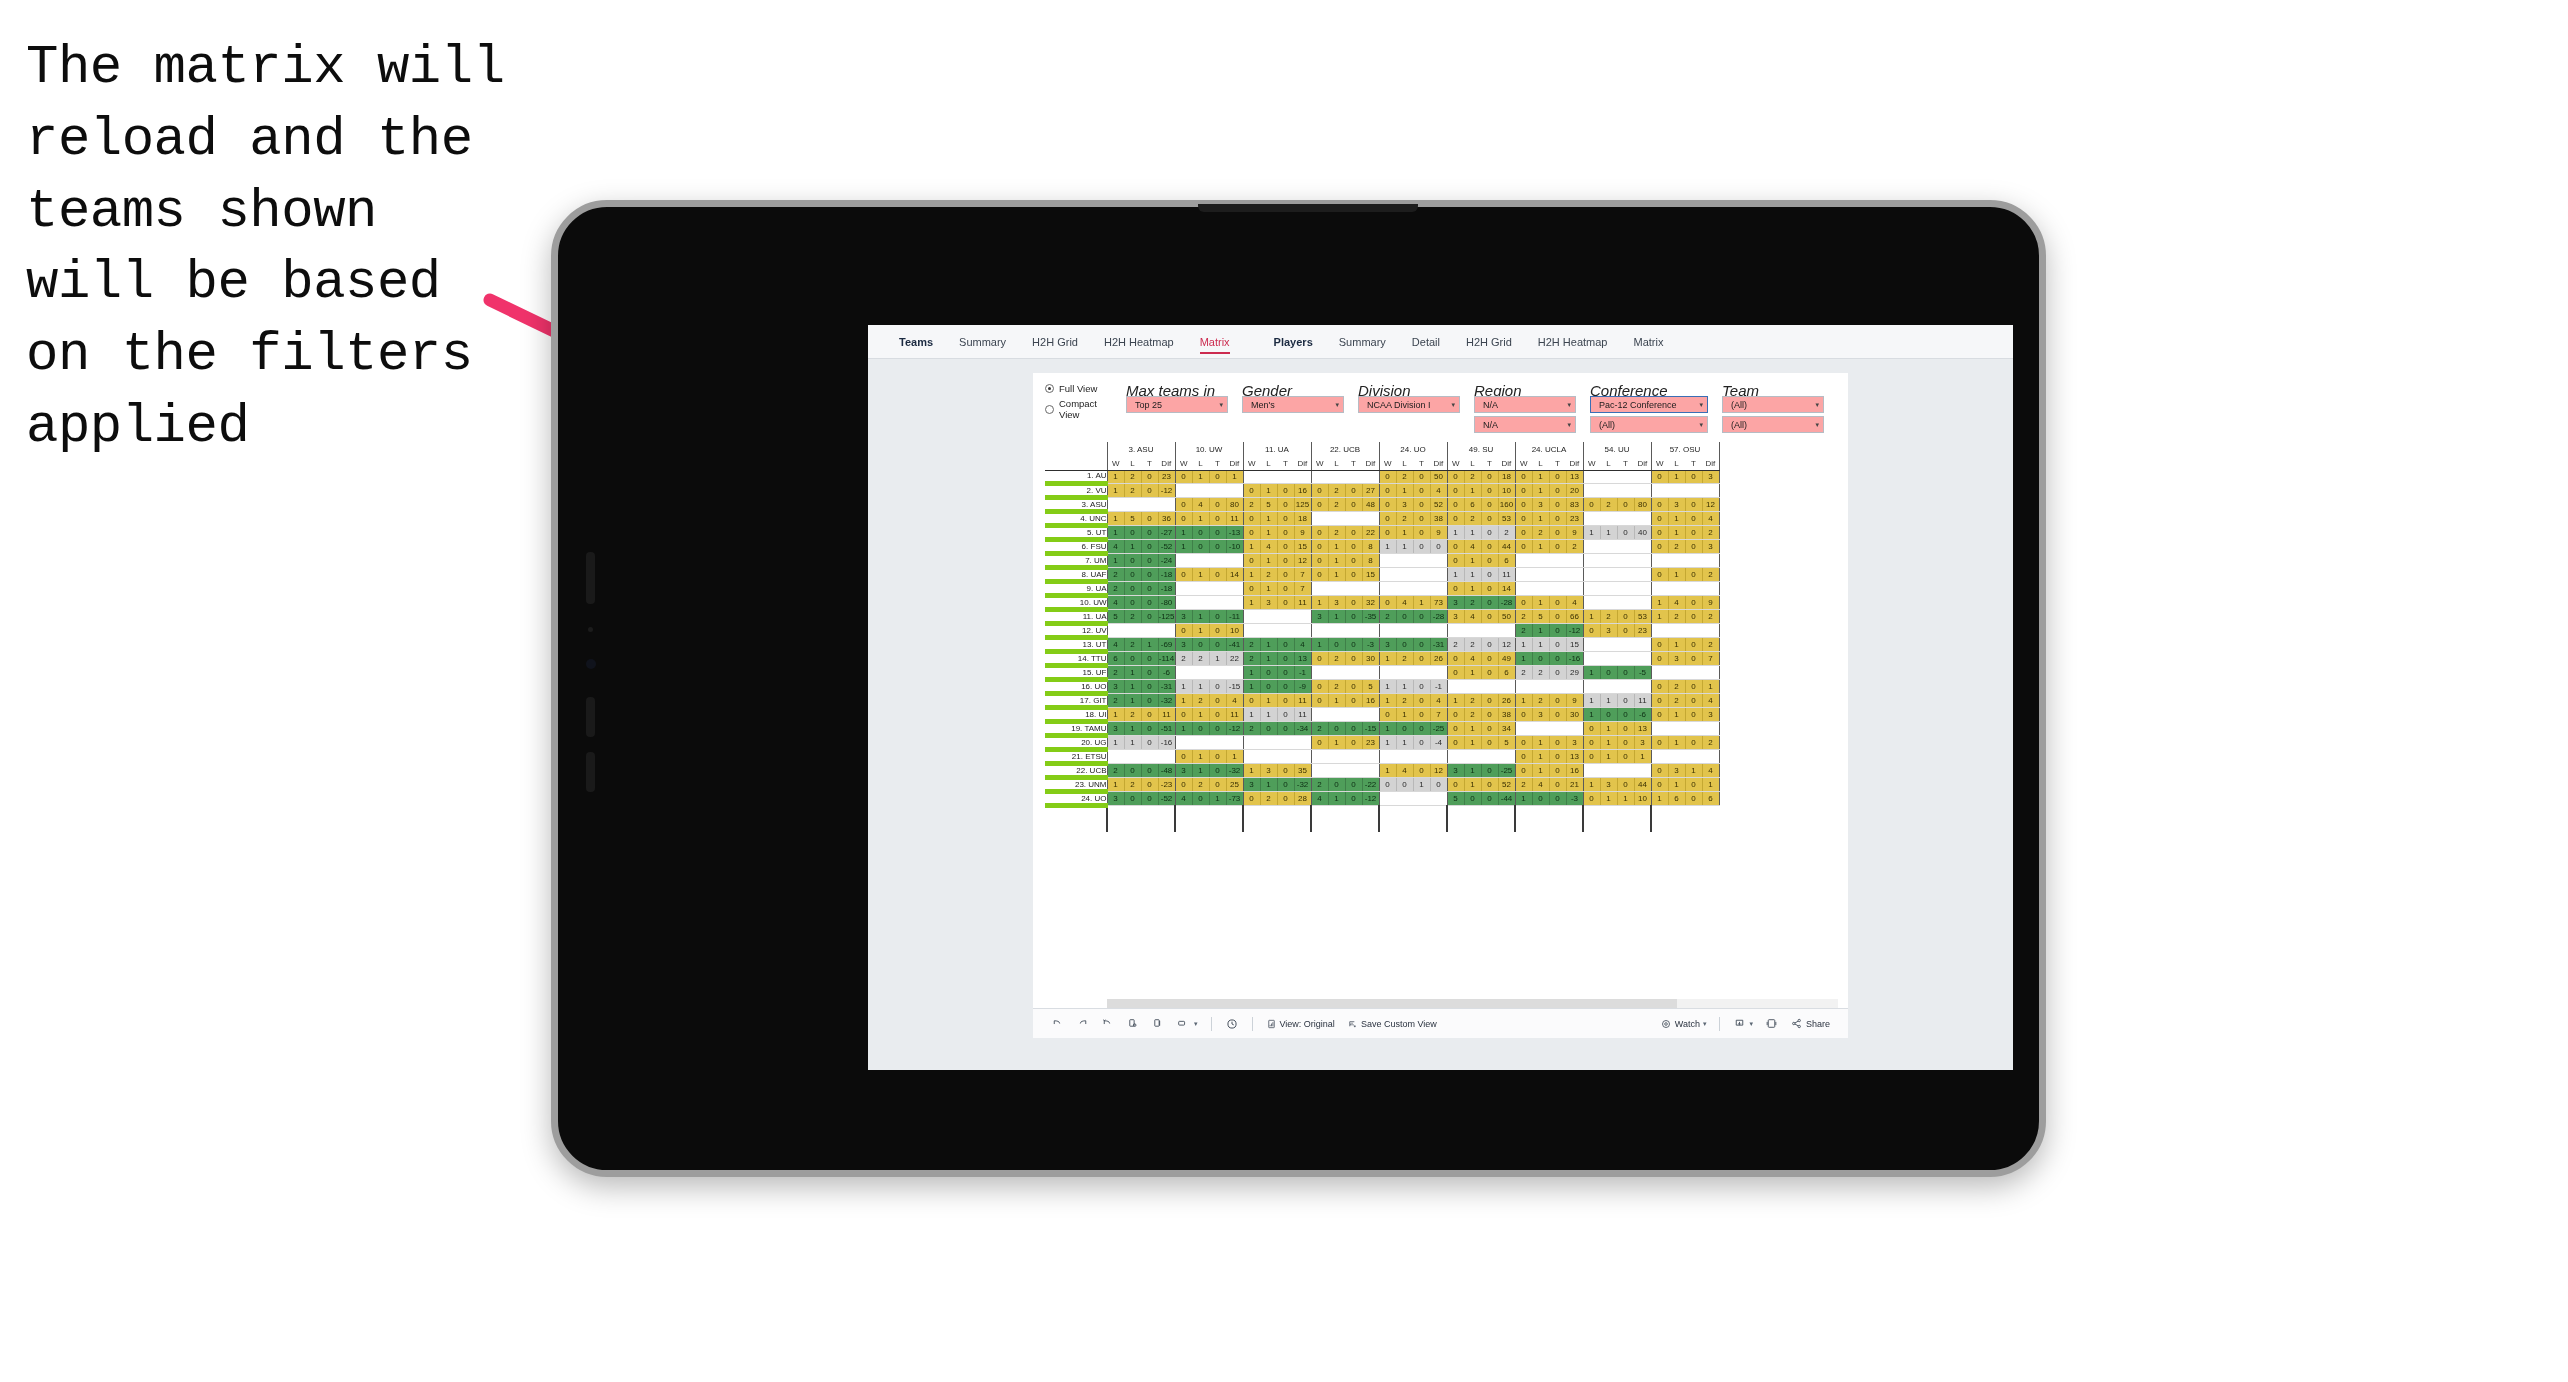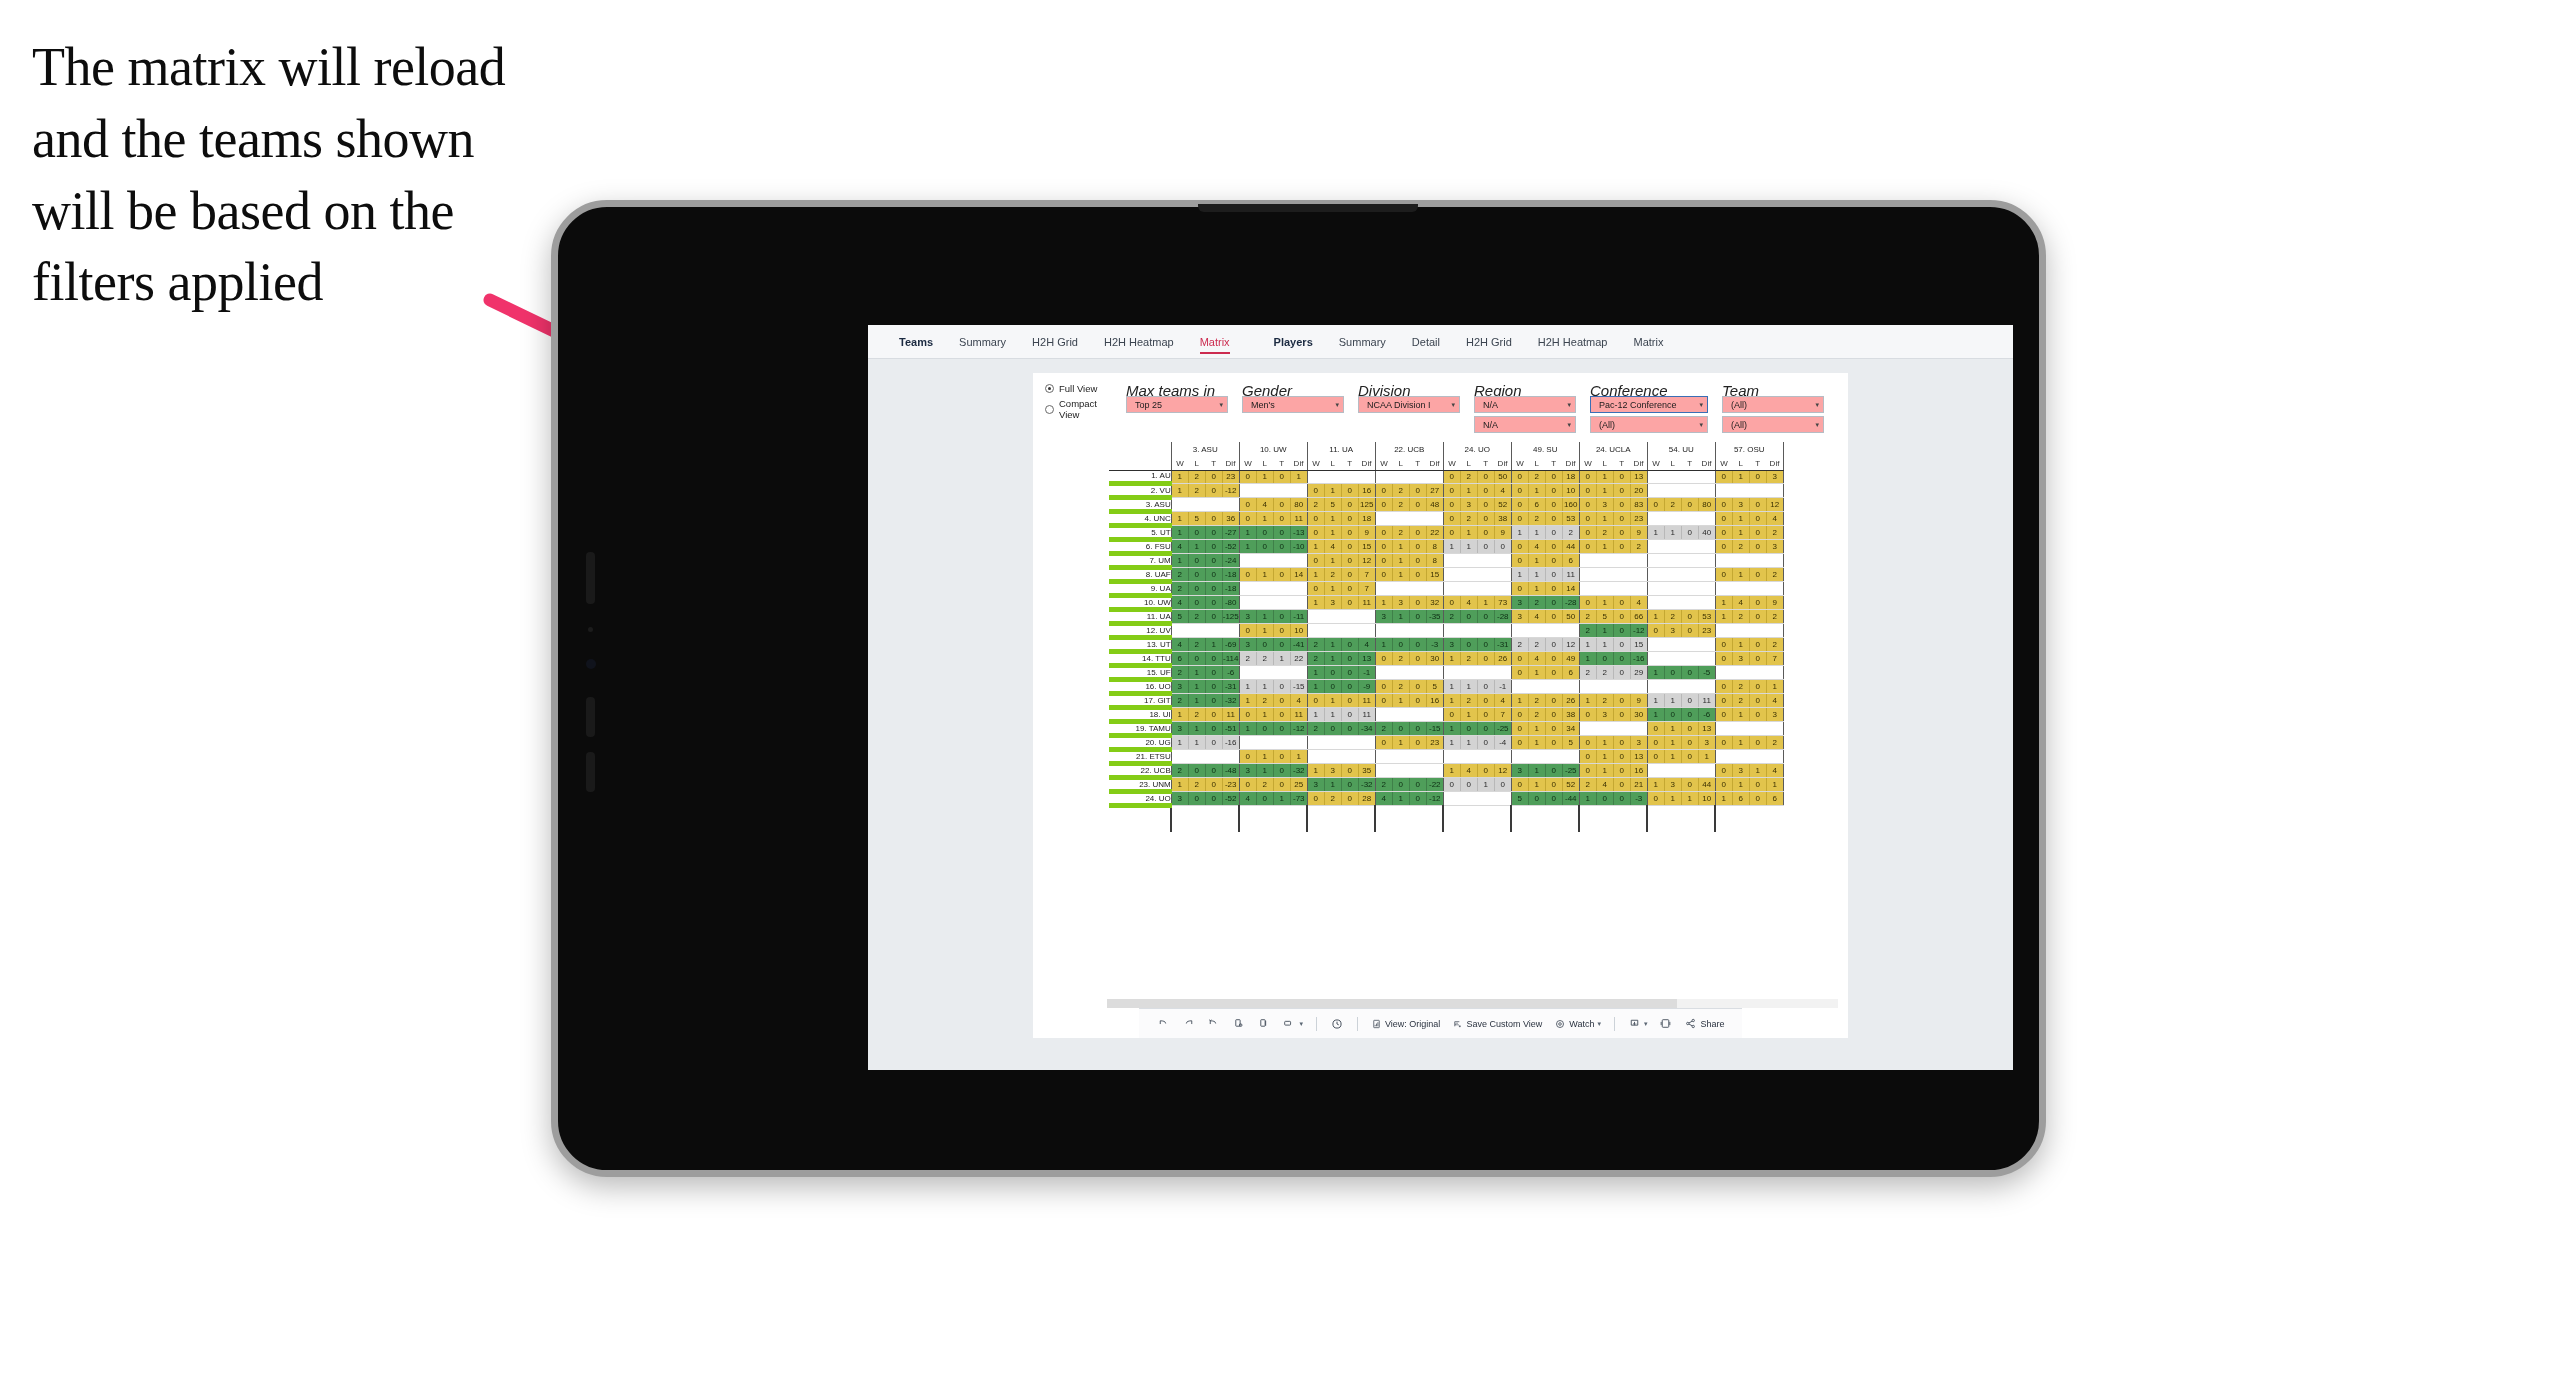--- a/index.html
+++ b/index.html
@@ -7,23 +7,23 @@
   body {
     width:2568px; height:1382px;
     background:#ffffff;
     font-family:"Liberation Sans", sans-serif;
     overflow:hidden;
     position:relative;
   }
 
   
   #annotation {
-    position:absolute; left:32px; top:32px; width:510px;
+    position:absolute; left:26px; top:32px; width:510px;
     font-size:54px; line-height:1.33; color:#0d0d0d;
-    font-family:Liberation Serif, serif;
+    font-family:Liberation Mono, monospace;
     letter-spacing:-0.5px;
   }
 
   
   #arrow { position:absolute; left:480px; top:290px; width:500px; height:240px; pointer-events:none; }
 
   
   #tablet {
     position:absolute; left:551px; top:200px;
     width:1495px; height:977px;
@@ -87,21 +87,21 @@
   }
   .subnav-gap { width:18px; }
 
   
   .dash {
     position:relative; height:calc(100% - 83px); background:#e9ecef;
     padding:14px 0 0 0; display:flex; justify-content:center;
   }
   .viz {
     width:815px; background:#ffffff; height:665px;
-    position:relative; display:flex; flex-direction:column;align-items:center;
+    position:relative; display:flex; flex-direction:column;
   }
 
   
   .filters {
     display:flex; padding:9px 10px 6px 12px; gap:0; align-items:flex-start;
     font-size:9.5px; color:#222;
   }
   .fgroup { margin-right:14px; }
   .fgroup.radio { margin-right:22px; padding-top:1px; }
   .flabel { font-size:15px; color:#222; margin-bottom:2px; display:block; height:12px;font-style:italic; }

